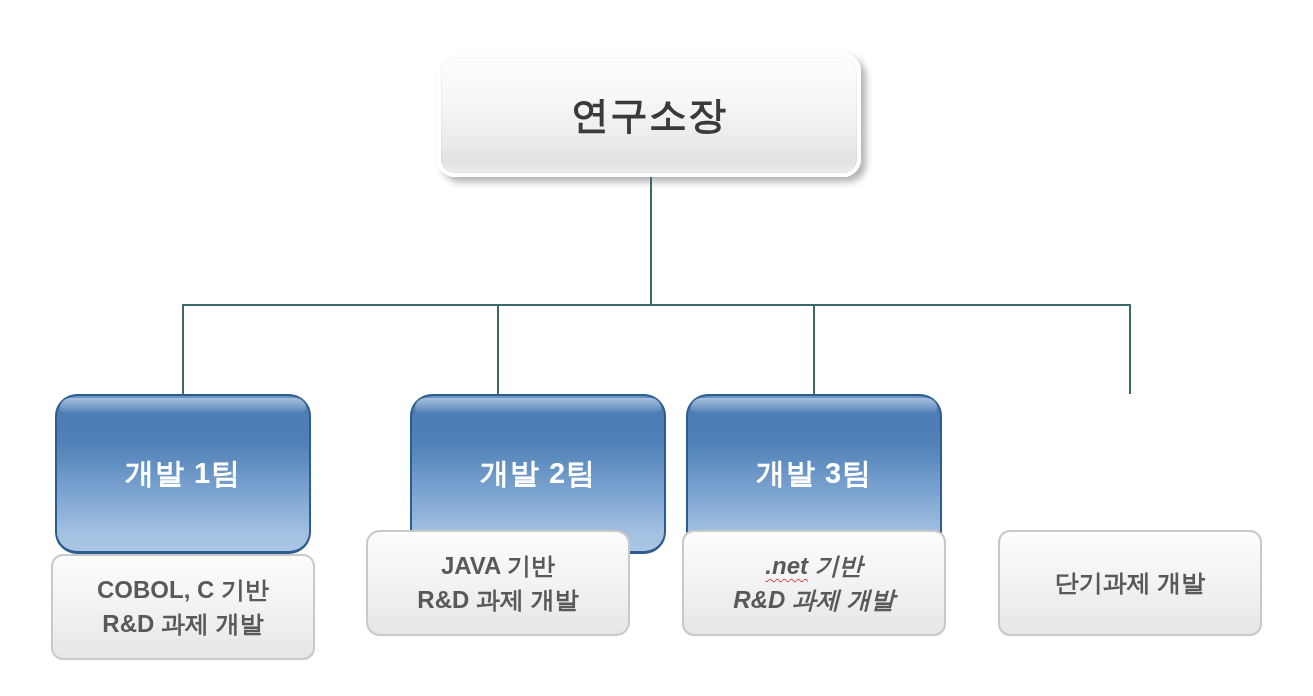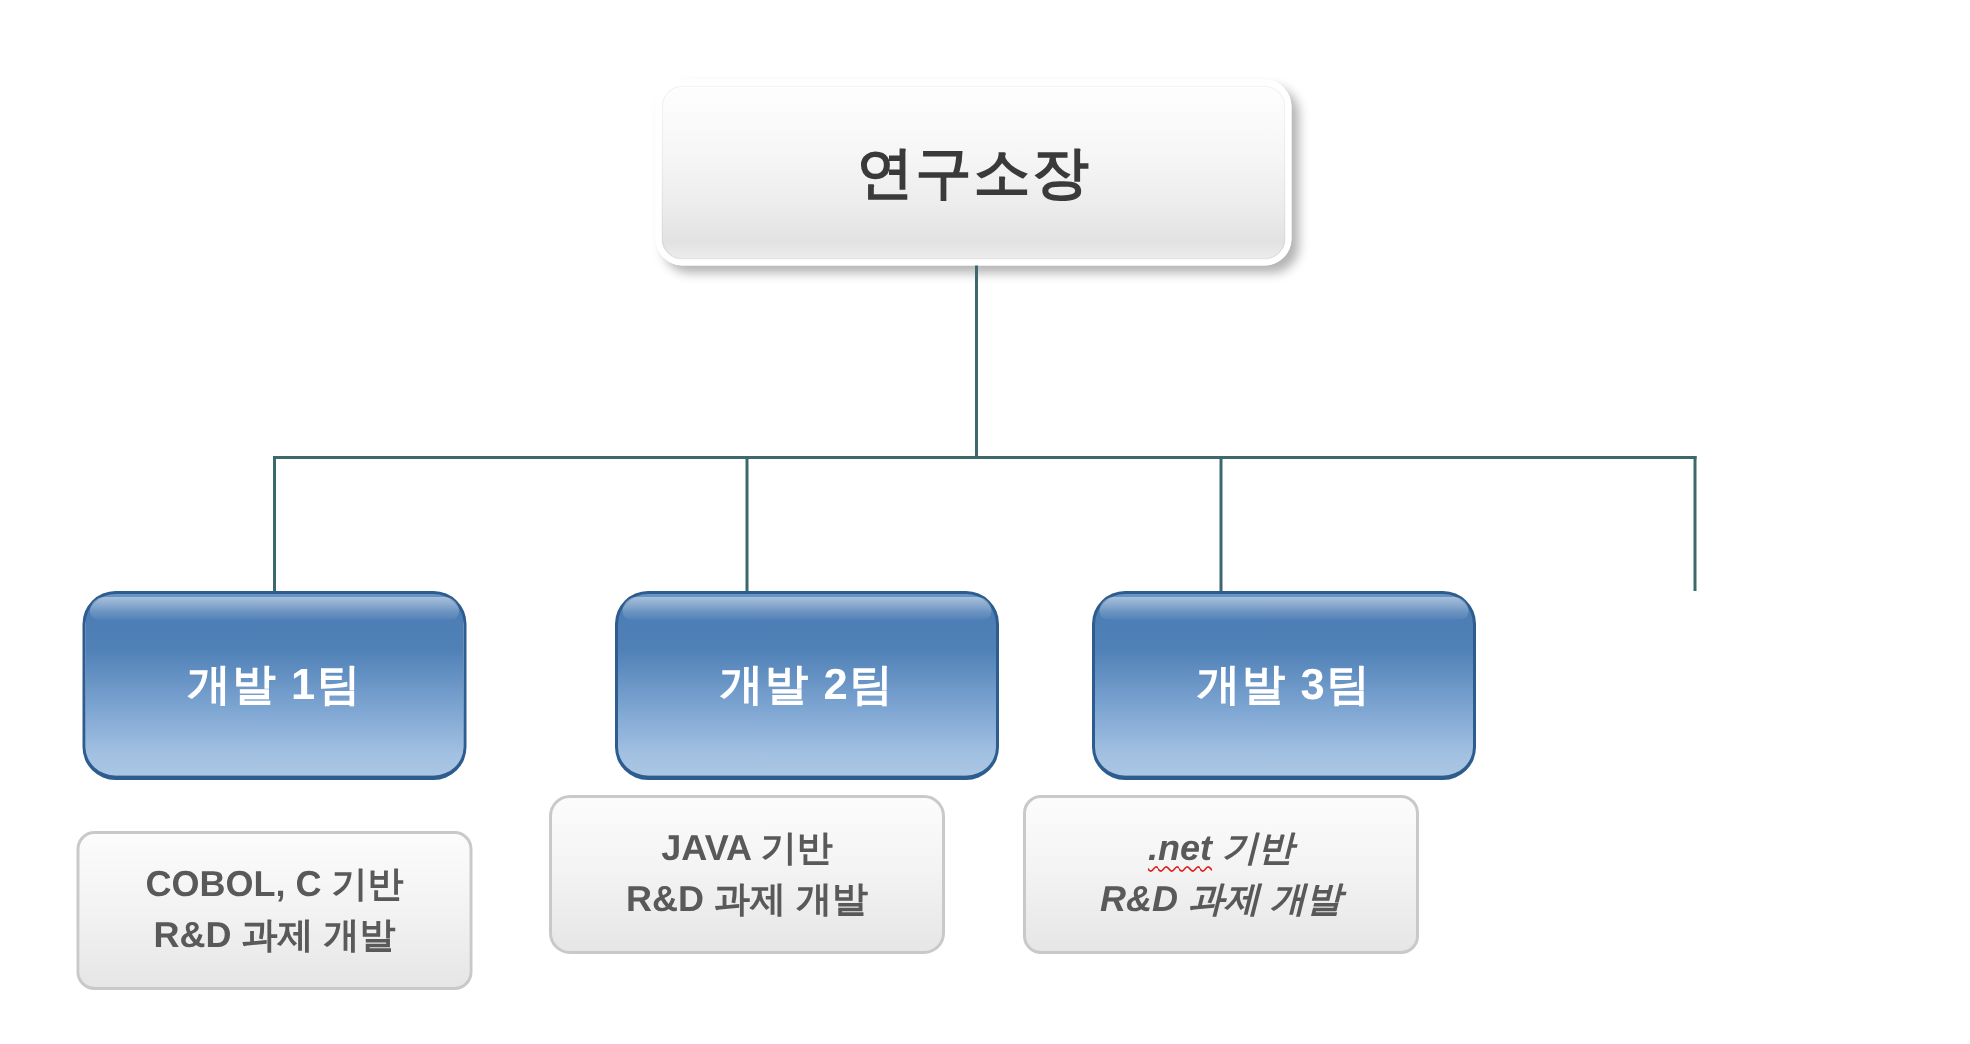--- a/index.html
+++ b/index.html
@@ -50,21 +50,21 @@
   .c-drop1 { left: 182px;  top: 304px; height: 90px; }
   .c-drop2 { left: 497px;  top: 304px; height: 90px; }
   .c-drop3 { left: 813px;  top: 304px; height: 90px; }
   .c-drop4 { left: 1129px; top: 304px; height: 90px; }
 
   
   .team-box {
     position: absolute;
     top: 394px;
     width: 256px;
-    height: 126px;
+    height: 160px;
     box-sizing: border-box;
     border: 2px solid #2d5c8e;
     border-bottom-width: 3px;
     border-radius: 22px;
     background: linear-gradient(180deg,
       #6b95c5 0%, #4c7db4 10%, #4f80b6 30%,
       #7ca4d1 62%, #a2c0e1 88%, #aac6e4 100%);
     display: flex;
     align-items: center;
     justify-content: center;
@@ -79,21 +79,21 @@
     left: 3px;
     right: 3px;
     top: 2px;
     height: 15px;
     border-radius: 18px 18px 10px 10px;
     background: linear-gradient(180deg, rgba(255,255,255,0.42), rgba(255,255,255,0.05));
     pointer-events: none;
   }
   .t1 { left: 55px; }
   .t2 { left: 370px; margin-left: 40px; }
-  .t3 { left: 686px; margin-left: 42px; }
+  .t3 { left: 686px; }
   .t4 { left: 1002px; }
 
   
   .desc-box {
     position: absolute;
     top: 530px;
     width: 264px;
     height: 106px;
     box-sizing: border-box;
     border: 2px solid #c9c9c9;
@@ -155,14 +155,18 @@
   </div>
 
   <div class="team-box t3">
     <span>개발 3팀</span>
   </div>
   <div class="desc-box d3">
     <div><span class="squiggle">.net</span><span> 기반</span></div>
     <div>R&amp;D 과제 개발</div>
   </div>
 
+  <div class="desc-box d4">
+    <div>단기과제 개발</div>
+    <div></div>
+  </div>
 
 </div>
 
 </body></html>

